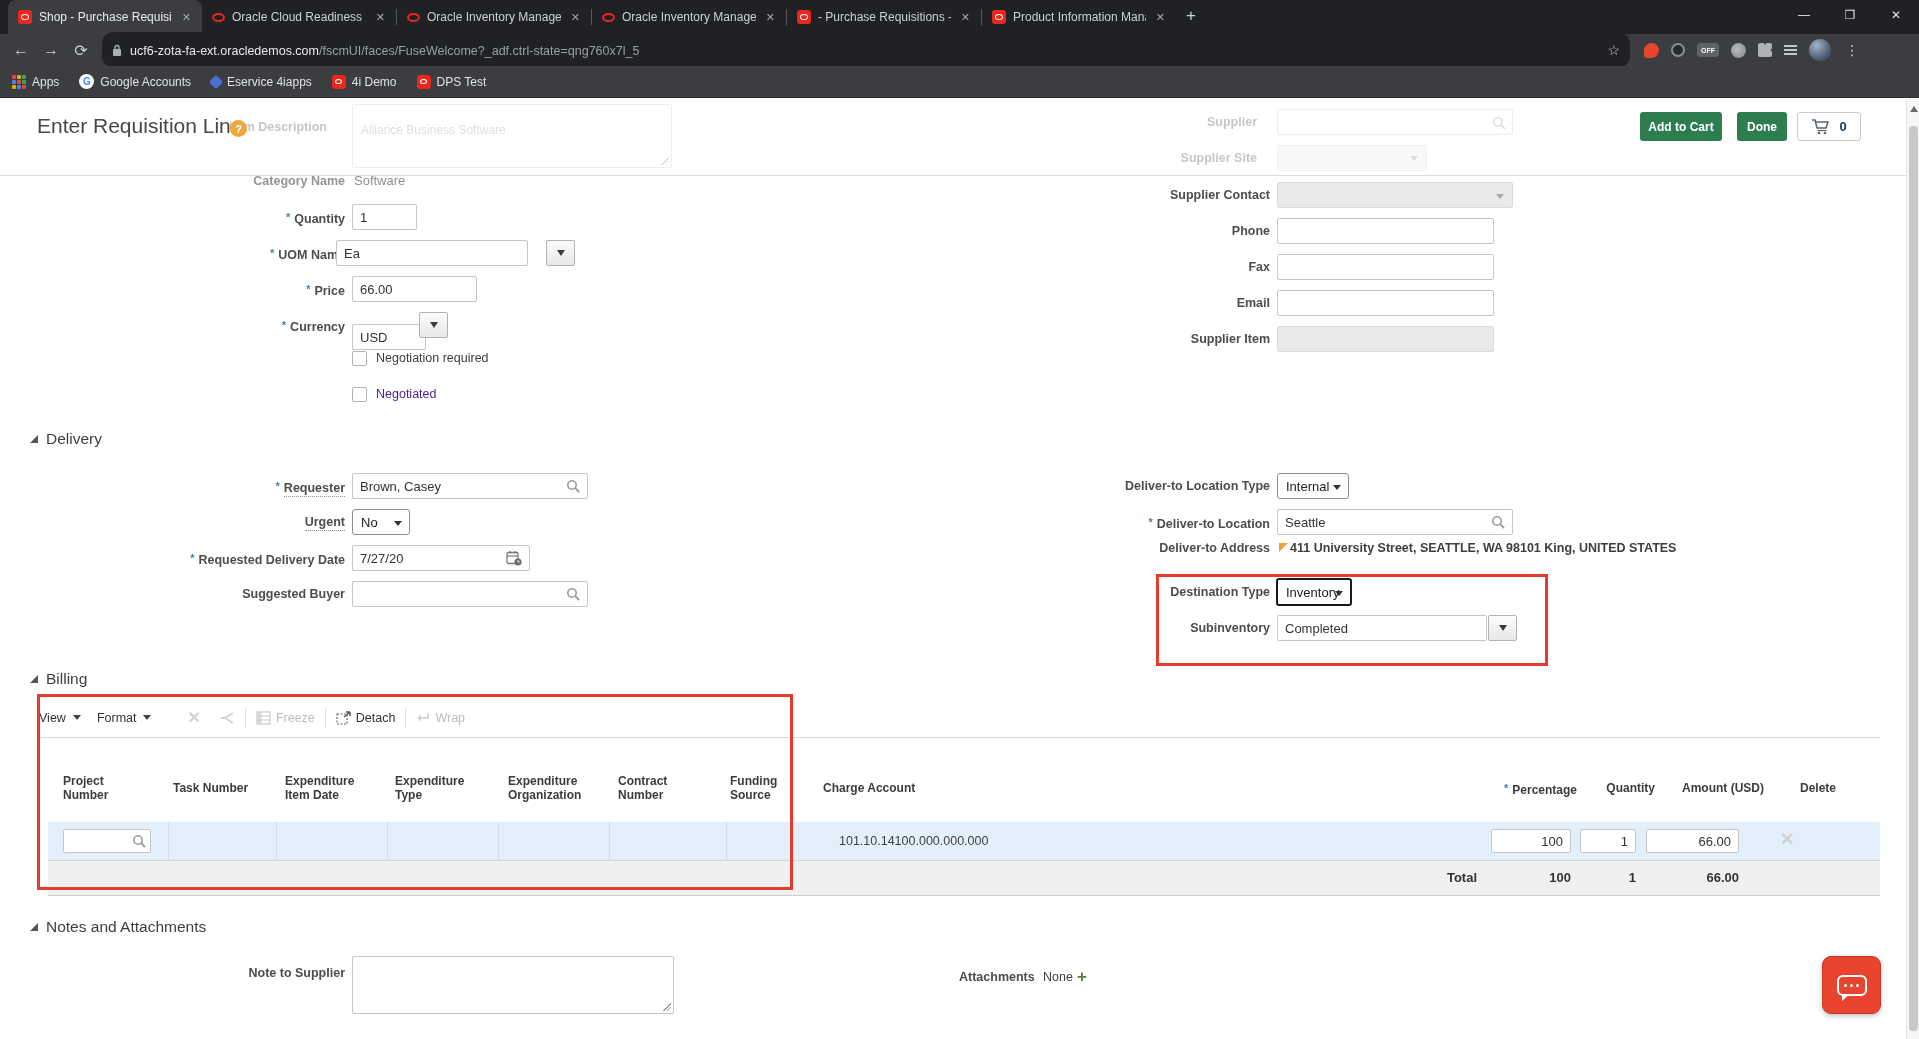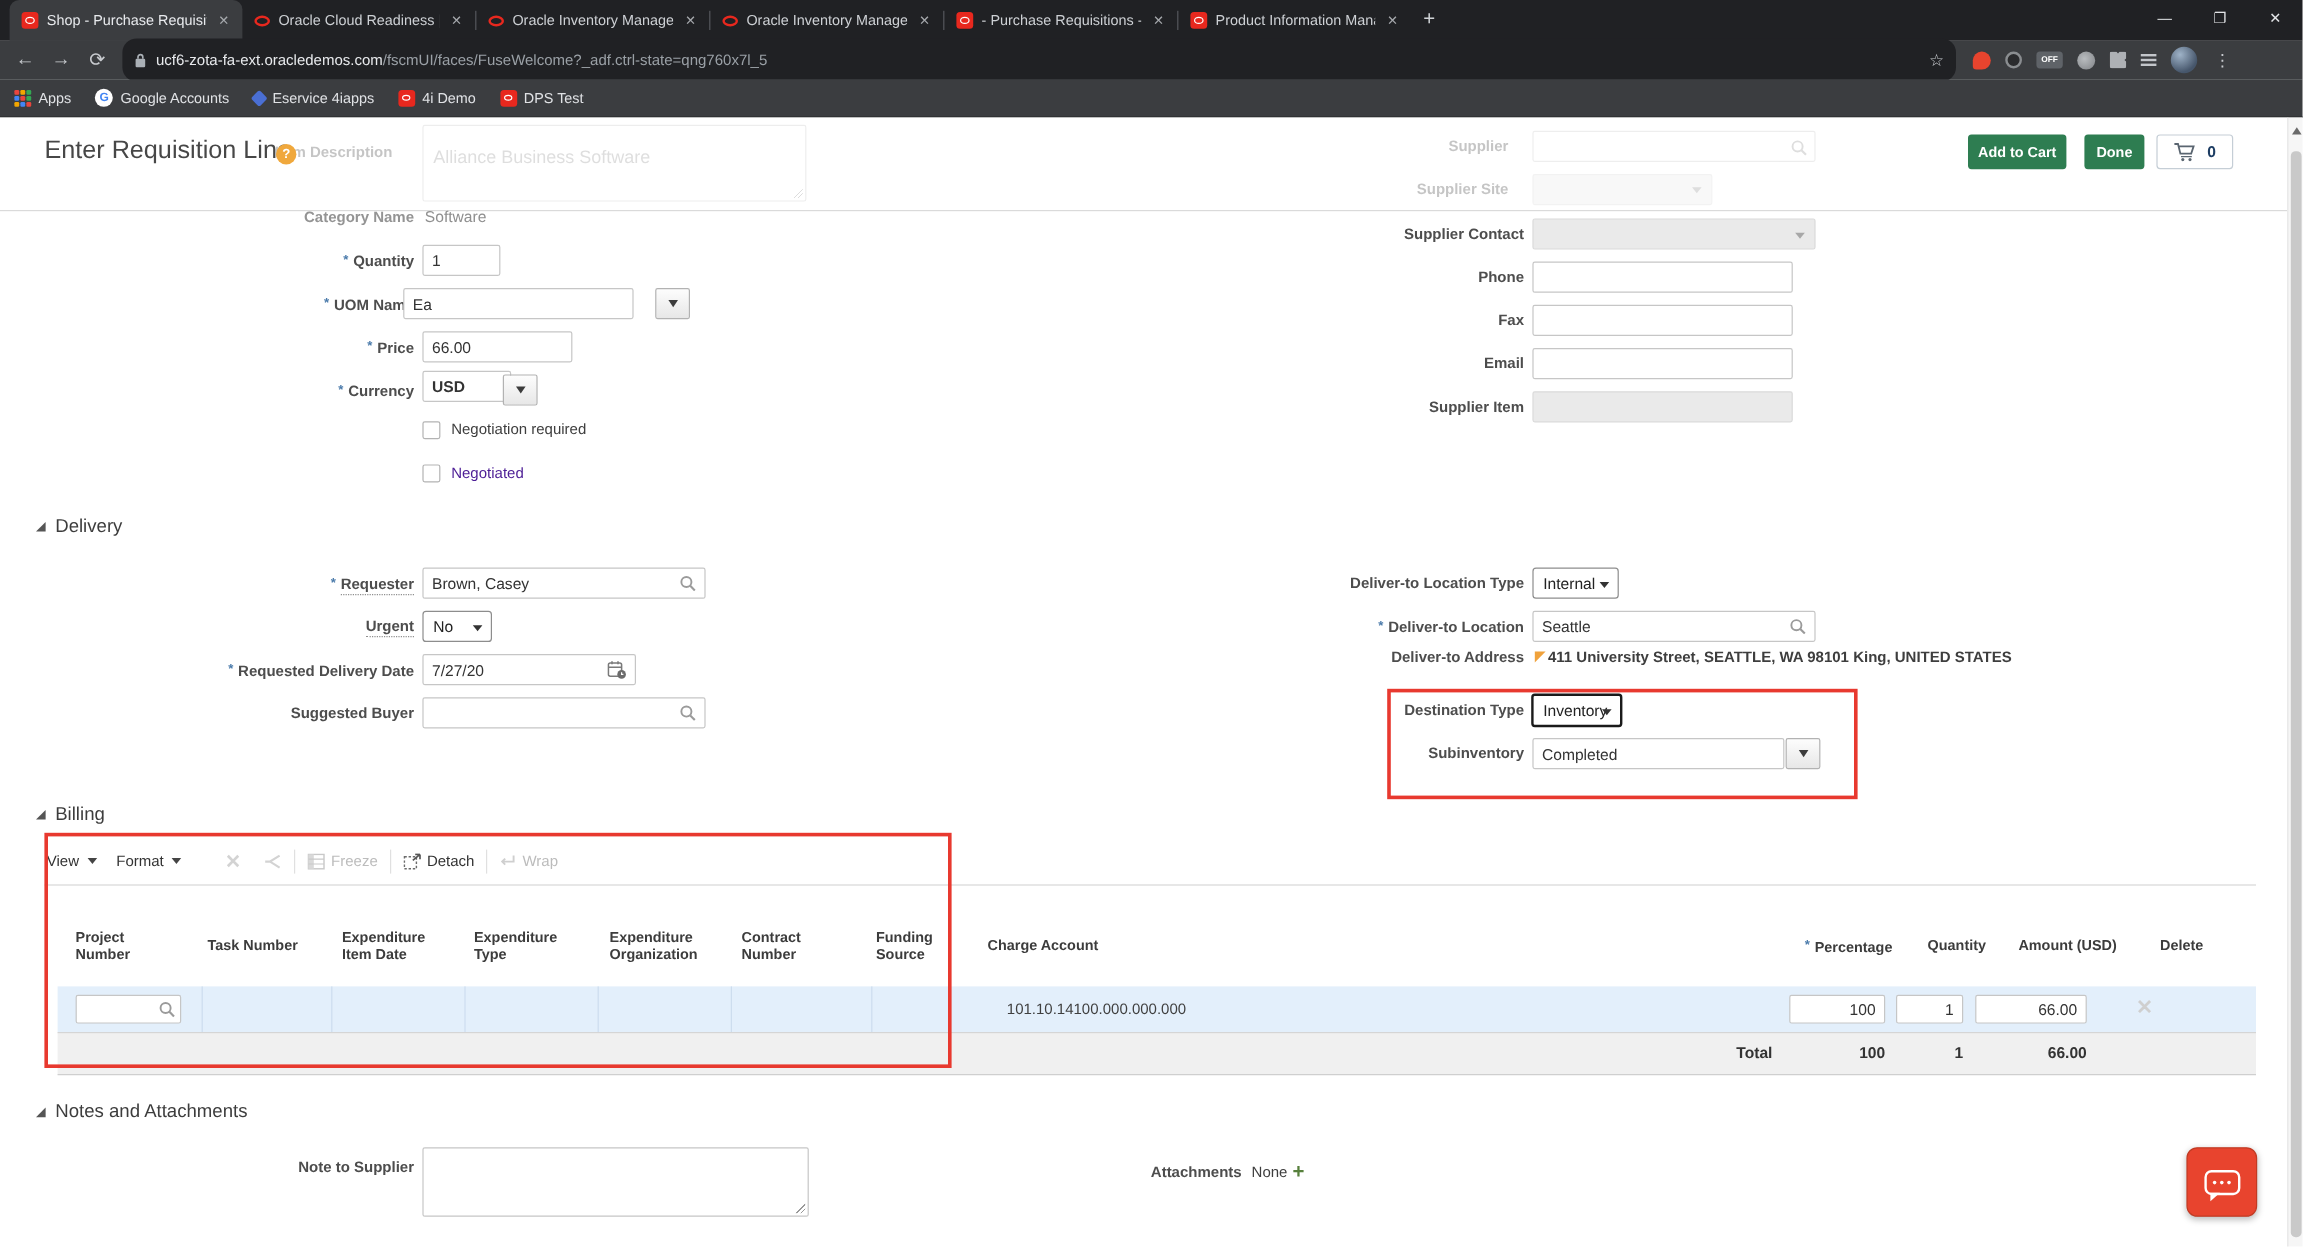--- a/index.html
+++ b/index.html
@@ -208,21 +208,21 @@
           <i></i>
         </span>
       <span>DPS Test</span>
     </span>
   </div>
 
   <div class="page">
 
     <div class="abs" style="top:0;left:0;width:1906px;height:78px;background:#fff;border-bottom:1px solid #dadada">
       <div class="ghost abs" style="top:6px;left:352px;width:320px;height:64px;border:1px solid #c9c9c9;border-radius:2px">
-        <span class="abs" style="top:18px;left:8px;color:#9b9b9b;font-size:15px">Alliance Business Software</span>
+        <span class="abs" style="top:18px;left:8px;color:#9b9b9b;font-size:12px">Alliance Business Software</span>
         <span class="rz"></span>
       </div>
       <span class="lbl ghost" style="top:16px;right:1579px">Item Description</span>
       <span class="lbl ghost" style="top:11px;right:649px">Supplier</span>
       <div class="ghost abs" style="top:11px;left:1277px;width:236px;height:26px;border:1px solid #c9c9c9;border-radius:2px">
         <svg class="sicon" style="right:6px;top:6px" viewBox="0 0 14 14">
             <circle cx="6" cy="6" r="4.2" fill="none" stroke="#9b9b9b" stroke-width="1.6"></circle>
             <line x1="9.2" y1="9.2" x2="13" y2="13" stroke="#9b9b9b" stroke-width="1.8"></line>
           </svg>
       </div>
@@ -255,21 +255,21 @@
     <span class="lbl" style="top:142px;right:1574px"><span class="req">*</span><span>UOM Name</span></span>
     <input class="inp" style="top: 142px; left: 336px; width: 192px;" value="Ea">
     <div class="ddbtn" style="top:142px;left:546px">
         <i></i>
       </div>
 
     <span class="lbl" style="top:178px;right:1574px"><span class="req">*</span><span>Price</span></span>
     <input class="inp" style="top: 178px; left: 352px; width: 125px;" value="66.00">
 
     <span class="lbl" style="top:214px;right:1574px"><span class="req">*</span><span>Currency</span></span>
-    <input class="inp" style="top: 211px; left: 352px; width: 74px; font-weight: bold;" value="USD">
+    <input class="inp" style="top: 226px; left: 352px; width: 74px;" value="USD">
     <div class="ddbtn" style="top:214px;left:419px">
         <i></i>
       </div>
 
     <span class="chk" style="top:253px;left:352px"></span>
     <span class="abs" style="top:251px;left:376px;line-height:18px;font-size:12.5px;color:#3e3e3e">Negotiation required</span>
     <span class="chk" style="top:289px;left:352px"></span>
     <span class="abs" style="top:287px;left:376px;line-height:18px;font-size:12.5px;color:#4c1d95">Negotiated</span>
 
     <span class="lbl" style="top:84px;right:649px">Supplier Contact</span>

